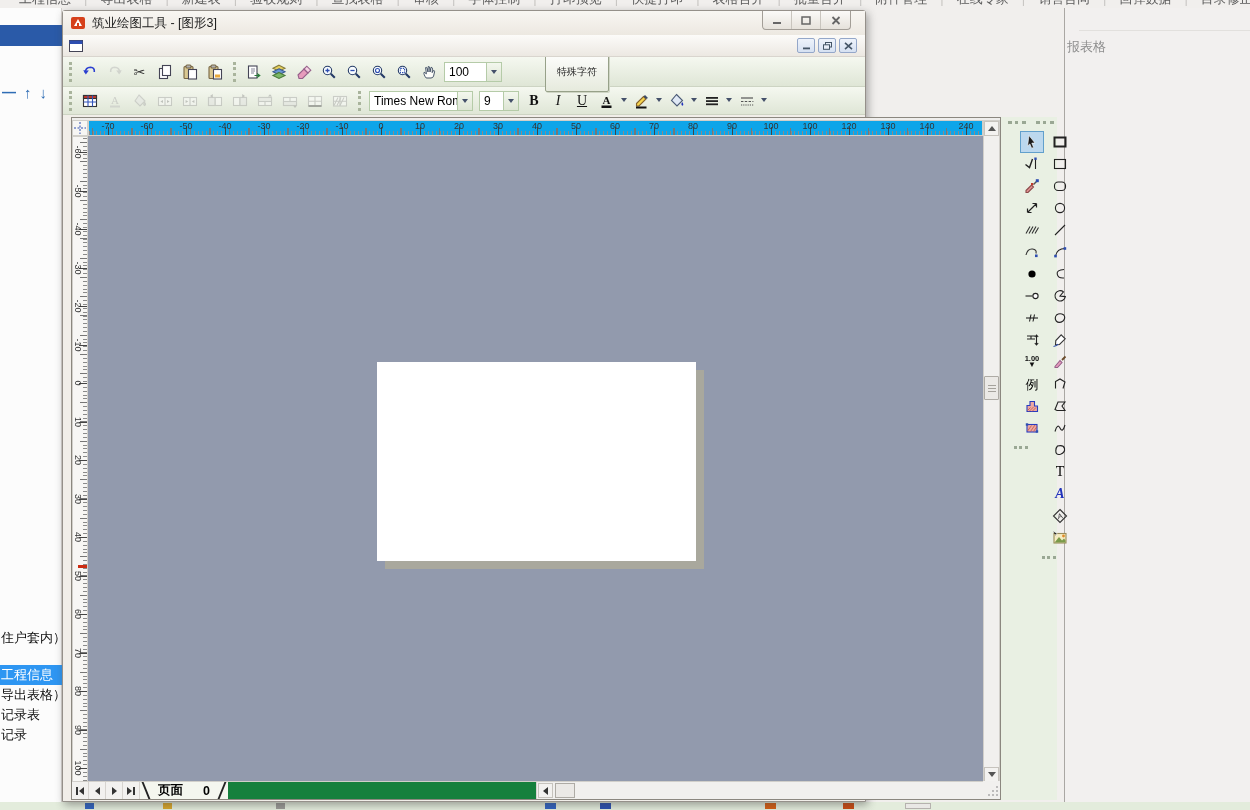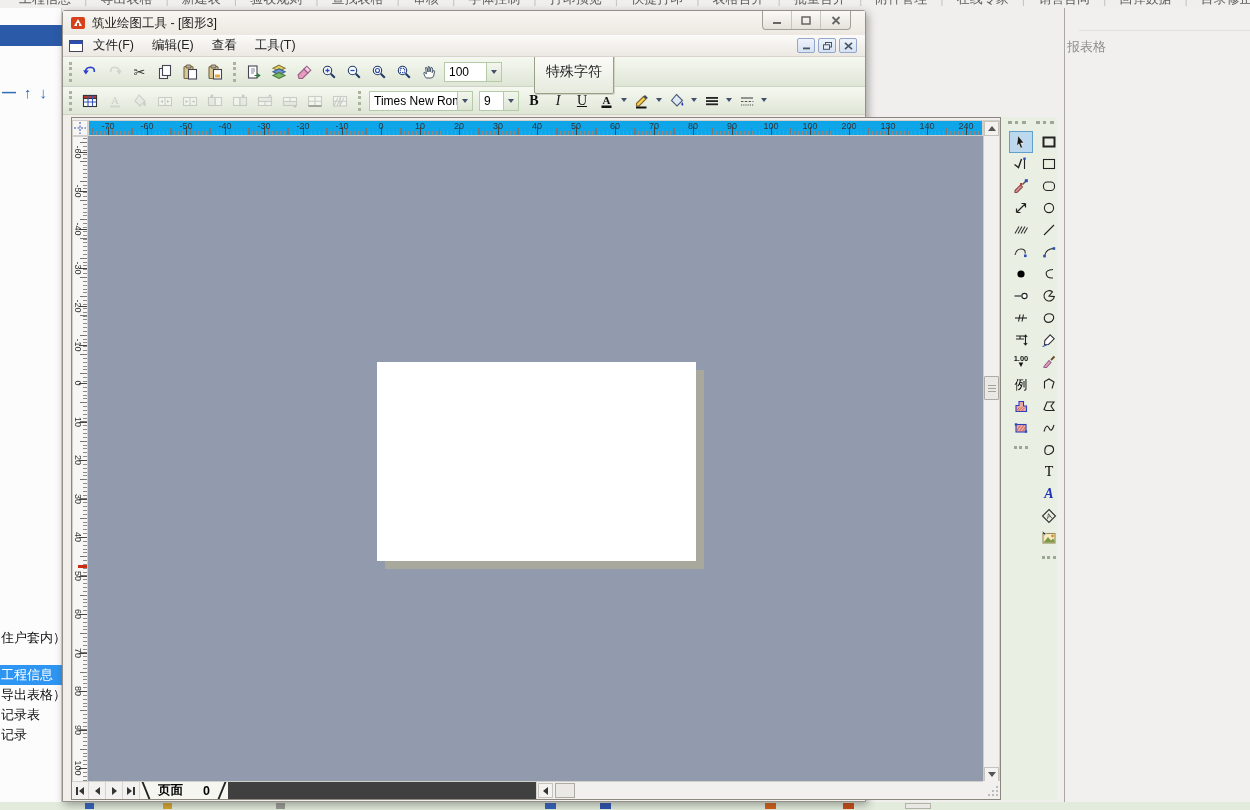--- a/index.html
+++ b/index.html
@@ -50,21 +50,21 @@
   .toolbar { display:flex; align-items:center; background:linear-gradient(#f5f8f0,#dfe6d6); border-bottom:1px solid #cdd4c3; }
   .tb1 { height:30px; } .tb2 { height:28px; }
   .tbhandle { width:3px; height:20px; border-left:3px dotted #a9b49c; margin:0 5px 0 6px; }
   .tbtn { width:25px; height:24px; display:flex; align-items:center; justify-content:center; border:1px solid transparent; border-radius:2px; }
   .tbtn svg { width:16px; height:16px; display:block; }
   .tbtn .glyph { font-size:13px; color:#333; }
   .combo { height:20px; background:#fff; border:1px solid #b5cba8; display:flex; align-items:stretch; font-size:12px; margin:0 3px; }
   .combo .cval { flex:1; display:flex; align-items:center; padding-left:4px; overflow:hidden; white-space:nowrap; }
   .combo .carrow { width:15px; background:linear-gradient(#f3f7ee,#dde5d3); border-left:1px solid #b5cba8; display:flex; align-items:center; justify-content:center; }
   .tri-d { width:0; height:0; border-left:3.5px solid transparent; border-right:3.5px solid transparent; border-top:4px solid #44506a; }
-  .pushbtn { margin-left:29px; padding:12px 11px; font-size:14px; color:#222; background:linear-gradient(#fefefd,#e6eadd);
+  .pushbtn { margin-left:40px; padding:12px 11px; font-size:10px; color:#222; background:linear-gradient(#fefefd,#e6eadd);
     border:1px solid #97a189; border-radius:2px; box-shadow:1px 1px 0 #cfd5c4; }
   .fmtbtn { width:24px; height:22px; display:flex; align-items:center; justify-content:center;
     font-family:"Liberation Serif",serif; font-size:14px; color:#111; }
   .dropbit { width:10px; height:22px; display:flex; align-items:center; justify-content:center; }
 
   
   .client { position:absolute; left:8px; top:106px; width:930px; height:683px; background:#efeeec; border:1px solid #8b877f; }
   .corner { position:absolute; left:0; top:2px; width:16px; height:16px; background:#f7f6f4; border:1px solid #d1cfca; }
   .hruler { position:absolute; left:16px; top:2px; width:895px; height:16px; background:#0ea5e9; border:1px solid #d1cfca; overflow:hidden; }
   .hr-minor { position:absolute; left:0; right:0; bottom:0; height:4px;
@@ -91,36 +91,36 @@
     display:flex; flex-direction:column; gap:2px; align-items:center; justify-content:center; }
   .vthumb i { display:block; width:8px; height:1px; background:#a5a29c; }
   .tri-up { width:0; height:0; border-left:4px solid transparent; border-right:4px solid transparent; border-bottom:5px solid #555; }
   .tri-dn { width:0; height:0; border-left:4px solid transparent; border-right:4px solid transparent; border-top:5px solid #555; }
   .tri-l { width:0; height:0; border-top:4px solid transparent; border-bottom:4px solid transparent; border-right:5px solid #333; }
   .tri-r { width:0; height:0; border-top:4px solid transparent; border-bottom:4px solid transparent; border-left:5px solid #333; }
 
   .bottombar { position:absolute; left:0; bottom:0; width:928px; height:18px; display:flex; background:#f4f3f1; border-top:1px solid #d1cfca; }
   .navbtn { width:17px; height:100%; background:#f2f1ef; border-right:1px solid #d6d3cf; display:flex; align-items:center; justify-content:center; gap:1px; }
   .navbtn .bar { width:1.5px; height:8px; background:#333; }
-  .tabstrip { width:397px; display:flex; align-items:stretch; background:#404040; border-right:1px solid #d6d3cf; }
+  .tabstrip { width:397px; display:flex; align-items:stretch; background:#15803d; border-right:1px solid #d6d3cf; }
   .tab { position:relative; display:flex; align-items:center; gap:20px; padding:0 18px; font-size:12.5px; font-weight:bold; color:#000; background:#f4f6ef; }
   .tab::before { content:""; position:absolute; left:5px; top:0; bottom:0; width:1.5px; background:#222; transform:skewX(22deg); }
   .tab::after  { content:""; position:absolute; right:5px; top:0; bottom:0; width:1.5px; background:#222; transform:skewX(-22deg); }
   .hscroll { position:relative; flex:1; background:#f1f0ee; }
   .hbtn { position:absolute; top:1px; width:15px; height:15px; background:#f3f2f0; border:1px solid #c6c3bd; display:flex; align-items:center; justify-content:center; }
   .hthumb { position:absolute; left:18px; top:1px; width:20px; height:15px; background:#ebe9e6; border:1px solid #aeaba5; }
   .winresize { position:absolute; right:0; bottom:0; width:17px; height:18px; background:#f1f0ee; }
   .winresize svg { position:absolute; right:1px; bottom:2px; }
 
   
   .palette { position:absolute; left:938px; top:106px; width:56px; height:683px; background:#e9f0e3; }
   .pcol { position:absolute; top:2px; width:26px; }
   .pcol1 { left:3px; } .pcol2 { left:31px; }
   .phandle { height:7px; margin:2px 4px 3px 4px; border-top:3px dotted #9aa894; }
-  .pbtn { width:24px; height:22px; margin:0 5px; display:flex; align-items:center; justify-content:center; }
+  .pbtn { width:24px; height:22px; margin:0 16px; display:flex; align-items:center; justify-content:center; }
   .pbtn svg { width:17px; height:17px; display:block; }
   .pbtn .glyph { font-size:13px; color:#111; line-height:1; }
   .pbtn.selected { background:#bcd8ee; border:1px solid #62a0cc; }
   .pbtn .stack { display:flex; flex-direction:column; align-items:center; line-height:1; }
   .pbtn .stack .s1 { font-size:7.5px; font-weight:bold; color:#111; }
   .pbtn .stack .s2 { font-size:8px; color:#111; margin-top:-1px; }
   .pgrip { height:7px; margin:3px 2px 0 10px; border-bottom:3px dotted #9aa894; }
 
   .disabled svg, .disabled .glyph { opacity:.45; filter:grayscale(1); }
 </style>
@@ -189,26 +189,20 @@
           </svg>
         </div>
     </div>
   </div>
 
   <div class="menubar">
     <svg width="16" height="14" viewBox="0 0 16 14">
         <rect x="1.5" y="1.5" width="13" height="11" fill="#fff" stroke="#445"></rect>
         <rect x="1.5" y="1.5" width="13" height="3.5" fill="#2d4db0"></rect>
       </svg>
-    <div id="menuItems" style="display:flex;">
-        <span class="mitem">文件(F)</span>
-        <span class="mitem">编辑(E)</span>
-        <span class="mitem">查看</span>
-        <span class="mitem">工具(T)</span>
-      </div>
     <div class="child-controls">
       <div class="ccbtn">
           <svg width="9" height="8" viewBox="0 0 9 8">
             <rect x="1" y="5.5" width="7" height="1.8" fill="#456"></rect>
           </svg>
         </div>
       <div class="ccbtn">
           <svg width="9" height="8" viewBox="0 0 9 8">
             <rect x="2.5" y="0.5" width="6" height="4.5" fill="none" stroke="#456"></rect>
             <rect x="0.5" y="2.8" width="6" height="4.5" fill="#e8eef8" stroke="#456"></rect>
@@ -577,21 +571,21 @@
         <span class="hr-label" style="left: 565px;">70</span>
         <span class="hr-tick" style="left: 604px;"></span>
         <span class="hr-label" style="left: 604px;">80</span>
         <span class="hr-tick" style="left: 643px;"></span>
         <span class="hr-label" style="left: 643px;">90</span>
         <span class="hr-tick" style="left: 682px;"></span>
         <span class="hr-label" style="left: 682px;">100</span>
         <span class="hr-tick" style="left: 721px;"></span>
         <span class="hr-label" style="left: 721px;">100</span>
         <span class="hr-tick" style="left: 760px;"></span>
-        <span class="hr-label" style="left: 760px;">200</span>
+        <span class="hr-label" style="left: 760px;">120</span>
         <span class="hr-tick" style="left: 799px;"></span>
         <span class="hr-label" style="left: 799px;">130</span>
         <span class="hr-tick" style="left: 838px;"></span>
         <span class="hr-label" style="left: 838px;">140</span>
         <span class="hr-tick" style="left: 877px;"></span>
         <span class="hr-label" style="left: 877px;">240</span>
       </div>
     <div class="vruler" id="vruler">
       <div class="vr-minor"></div>
       <div class="vr-mid"></div>

